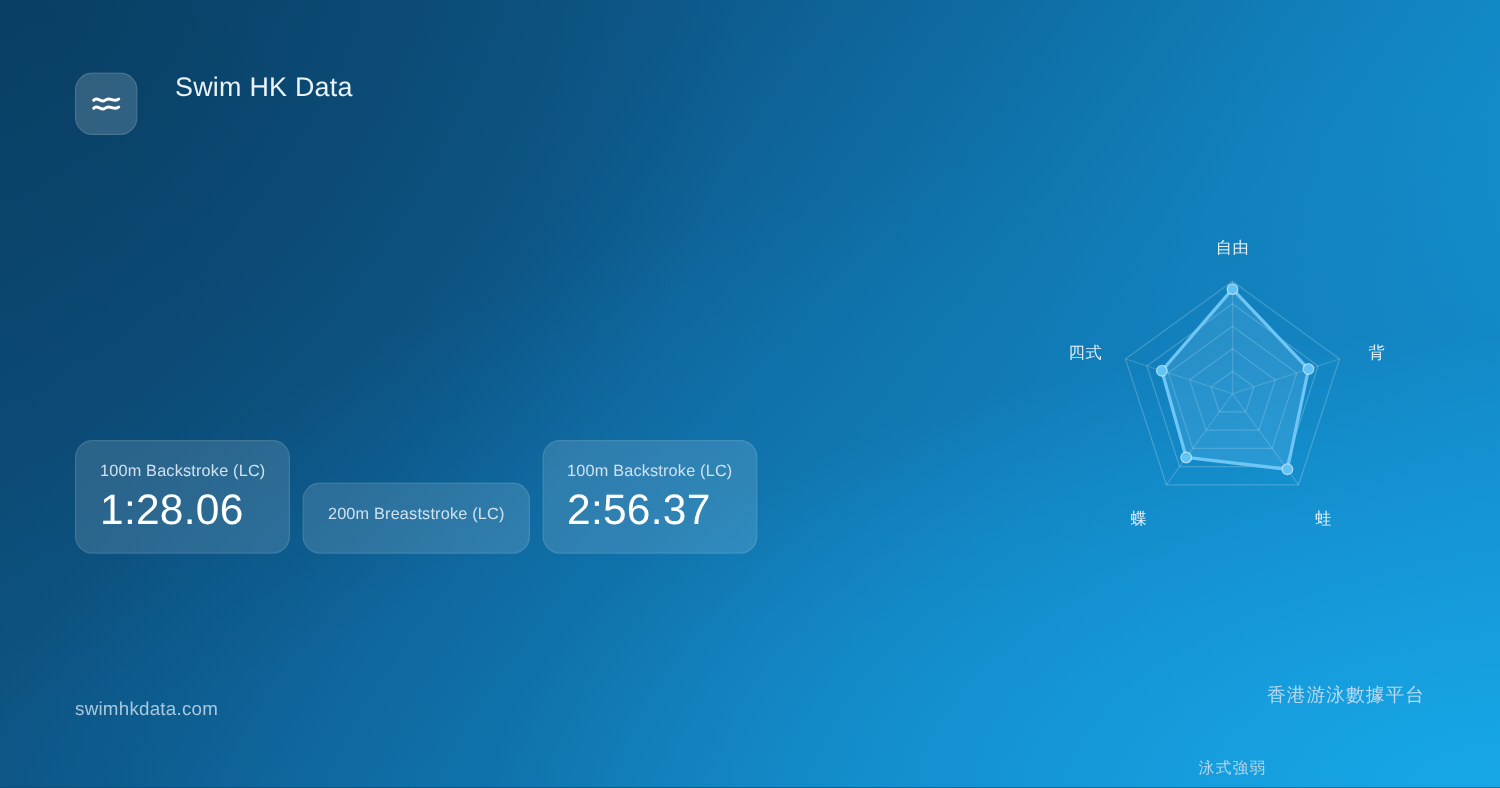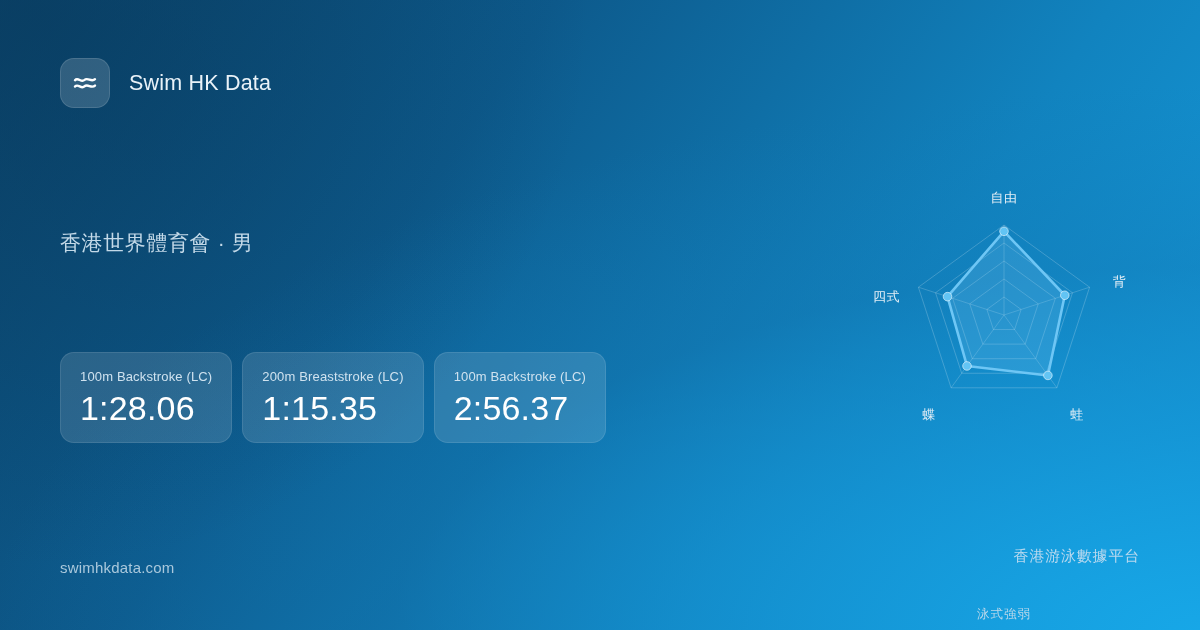--- a/index.html
+++ b/index.html
@@ -14,21 +14,21 @@
     background:
       radial-gradient(ellipse 140% 120% at 100% 100%, rgba(23,167,231,0.98) 0%, rgba(21,150,214,0.72) 26%, rgba(18,120,180,0.38) 48%, rgba(13,77,119,0.0) 72%),
       linear-gradient(125deg, #0b466e 0%, #0d5a8c 34%, #1183bf 68%, #16a0e2 100%);
   }
   #bg:after{
     content:""; position:absolute; inset:0;
     background:radial-gradient(circle at 3% 2%, rgba(8,56,90,0.55) 0%, rgba(8,56,90,0.0) 42%);
   }
 
   
-  .brand { position:absolute; left:60px; top:58px; display:flex; align-items:center; gap:19px; }
+  .brand { position:absolute; left:60px; top:58px; display:flex; gap:30px; }
   .logo-box {
     width:50px; height:50px; border-radius:14px;
     background:rgba(255,255,255,0.16);
     border:1px solid rgba(255,255,255,0.12);
     display:flex; align-items:center; justify-content:center;
   }
   .brand-name { font-size:21.5px; color:#e9f2f8; letter-spacing:0.2px; font-weight:400; }
 
   
   .hero { position:absolute; left:60px; top:218px; }
@@ -53,21 +53,21 @@
   .card-label {
     font-size:13px; color:#cfe2ef; letter-spacing:0.15px; white-space:nowrap;
     margin-bottom:7px;
   }
   .card-value {
     font-size:34px; color:#ffffff; letter-spacing:0.2px; line-height:1;
     white-space:nowrap;
   }
 
   
-  .radar-wrap { position:absolute; left:844px; top:165px; width:320px; height:310px; }
+  .radar-wrap { position:absolute; left:826px; top:165px; width:320px; height:310px; }
   .radar-caption {
     position:absolute; left:0; right:0; top:441px; text-align:center;
     font-size:12.5px; color:#bcd8ea; letter-spacing:1px;font-family:Liberation Mono, monospace;
   }
   .radar-axis-label {
     position:absolute; font-size:13px; color:#e3eef6; white-space:nowrap;
     letter-spacing:0.5px;
   }
 
   
@@ -89,31 +89,29 @@
   <div class="logo-box">
     <svg width="28" height="28" viewBox="0 0 28 28" aria-hidden="true">
       <path d="M4 11.2 C7 7.6, 10.2 14.2, 13.4 11.0 C16.6 7.8, 20.4 13.6, 24 10.2" fill="none" stroke="#ffffff" stroke-width="2.4" stroke-linecap="round"></path>
       <path d="M4 17.6 C7 14.0, 10.2 20.6, 13.4 17.4 C16.6 14.2, 20.4 20.0, 24 16.6" fill="none" stroke="#ffffff" stroke-width="2.4" stroke-linecap="round"></path>
     </svg>
   </div>
   <span class="brand-name">Swim HK Data</span>
 </div>
 
 <div class="hero">
-  <div class="athlete-meta">香港世界體育會 · 男</div>
 </div>
 
 <div class="cards">
   <div class="card">
     <div class="card-label">100m Backstroke (LC)</div>
     <div class="card-value">1:28.06</div>
   </div>
   <div class="card">
     <div class="card-label">200m Breaststroke (LC)</div>
-    <div class="card-value">1:15.35</div>
   </div>
   <div class="card">
     <div class="card-label">100m Backstroke (LC)</div>
     <div class="card-value">2:56.37</div>
   </div>
 </div>
 
 <div class="radar-wrap">
   <svg id="radar-svg" width="320" height="310" viewBox="0 0 320 310">
     <g id="radar-grid">
@@ -136,18 +134,18 @@
         <circle cx="220.77" cy="130.25" r="4.3" fill="#62c4f4" stroke="rgba(255,255,255,0.55)" stroke-width="1"></circle>
         <circle cx="203.91" cy="210.43" r="4.3" fill="#62c4f4" stroke="rgba(255,255,255,0.55)" stroke-width="1"></circle>
         <circle cx="122.97" cy="200.97" r="4.3" fill="#62c4f4" stroke="rgba(255,255,255,0.55)" stroke-width="1"></circle>
         <circle cx="103.51" cy="131.64" r="4.3" fill="#62c4f4" stroke="rgba(255,255,255,0.55)" stroke-width="1"></circle>
       </g>
   </svg>
   <span class="radar-axis-label" id="lbl-free" style="left: 160px; top: 24px; transform: translateX(-50%);">自由</span>
   <span class="radar-axis-label" id="lbl-back" style="left: 275.595px; top: 108.188px; transform: translateX(-50%);">背</span>
   <span class="radar-axis-label" id="lbl-breast" style="left: 232.901px; top: 240.812px; transform: translateX(-50%);">蛙</span>
   <span class="radar-axis-label" id="lbl-fly" style="left: 85.0993px; top: 240.812px; transform: translateX(-50%);">蝶</span>
-  <span class="radar-axis-label" id="lbl-im" style="left: 42.4049px; top: 108.188px; transform: translateX(-50%); margin-top: 15px;">四式</span>
+  <span class="radar-axis-label" id="lbl-im" style="left: 42.4049px; top: 108.188px; transform: translateX(-50%);">四式</span>
   <div class="radar-caption">泳式強弱</div>
 </div>
 
 <div class="footer-left">swimhkdata.com</div>
 <div class="footer-right">香港游泳數據平台</div>
 
 </body></html>

